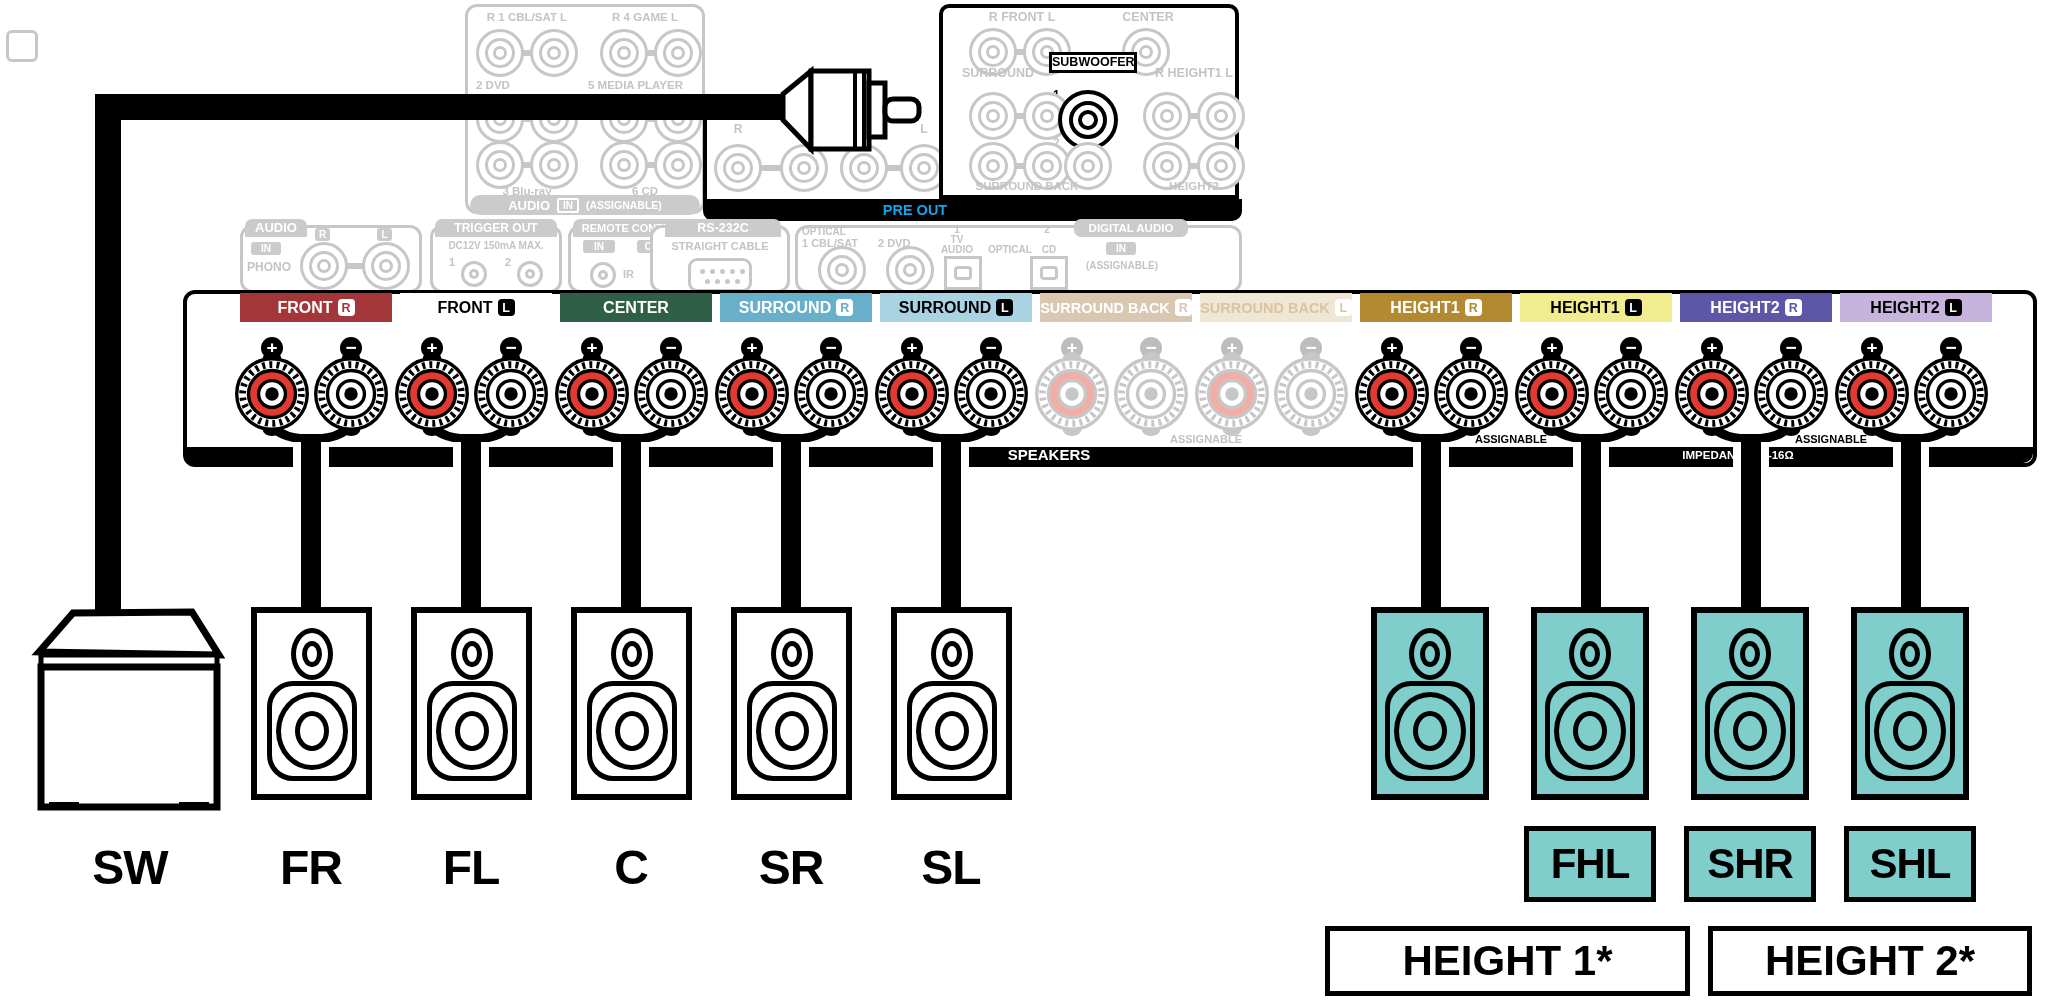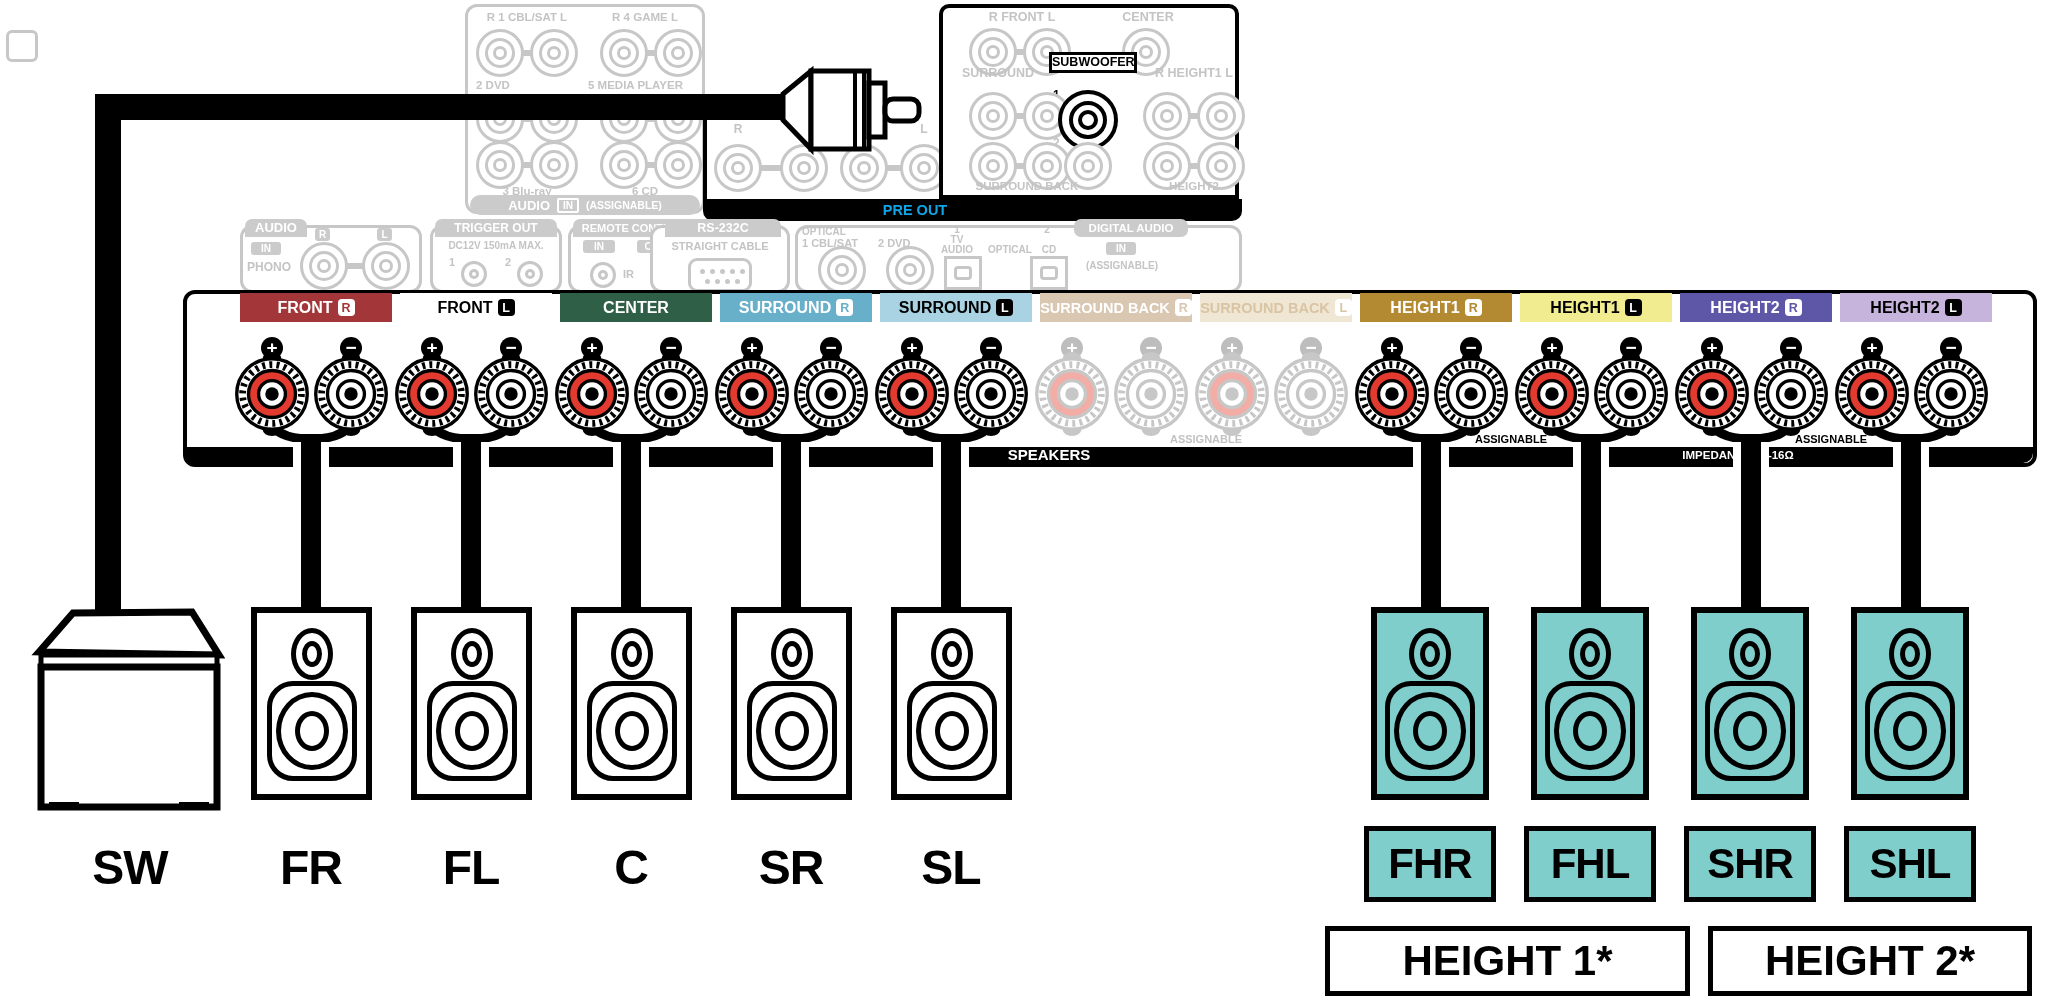--- a/index.html
+++ b/index.html
@@ -463,21 +463,20 @@
       <div class="wf"></div>
     </div>
 
   <div class="slabel" style="left:69px">SW</div>
   <div class="slabel" style="left:250px">FR</div>
   <div class="slabel" style="left:410px">FL</div>
   <div class="slabel" style="left:570px">C</div>
   <div class="slabel" style="left:730px">SR</div>
   <div class="slabel" style="left:890px">SL</div>
 
-  <div class="tbox" style="left: 1364px; background-color: rgb(127, 206, 204);">FHR</div>
   <div class="tbox" style="left: 1524px; background-color: rgb(127, 206, 204);">FHL</div>
   <div class="tbox" style="left: 1684px; background-color: rgb(127, 206, 204);">SHR</div>
   <div class="tbox" style="left: 1844px; background-color: rgb(127, 206, 204);">SHL</div>
 
   <div class="hbox" style="left:1325px;width:365px">HEIGHT 1*</div>
   <div class="hbox" style="left:1708px;width:324px">HEIGHT 2*</div>
 
 </div>
 
 </body></html>

